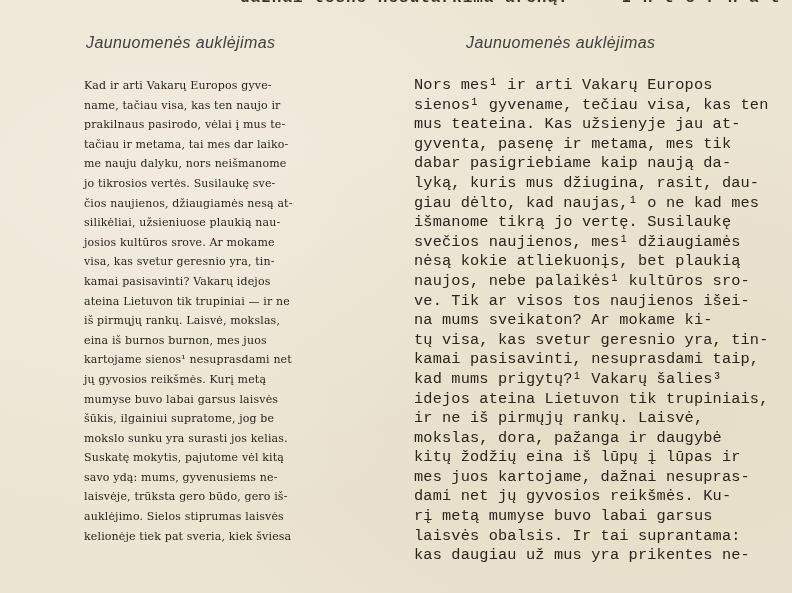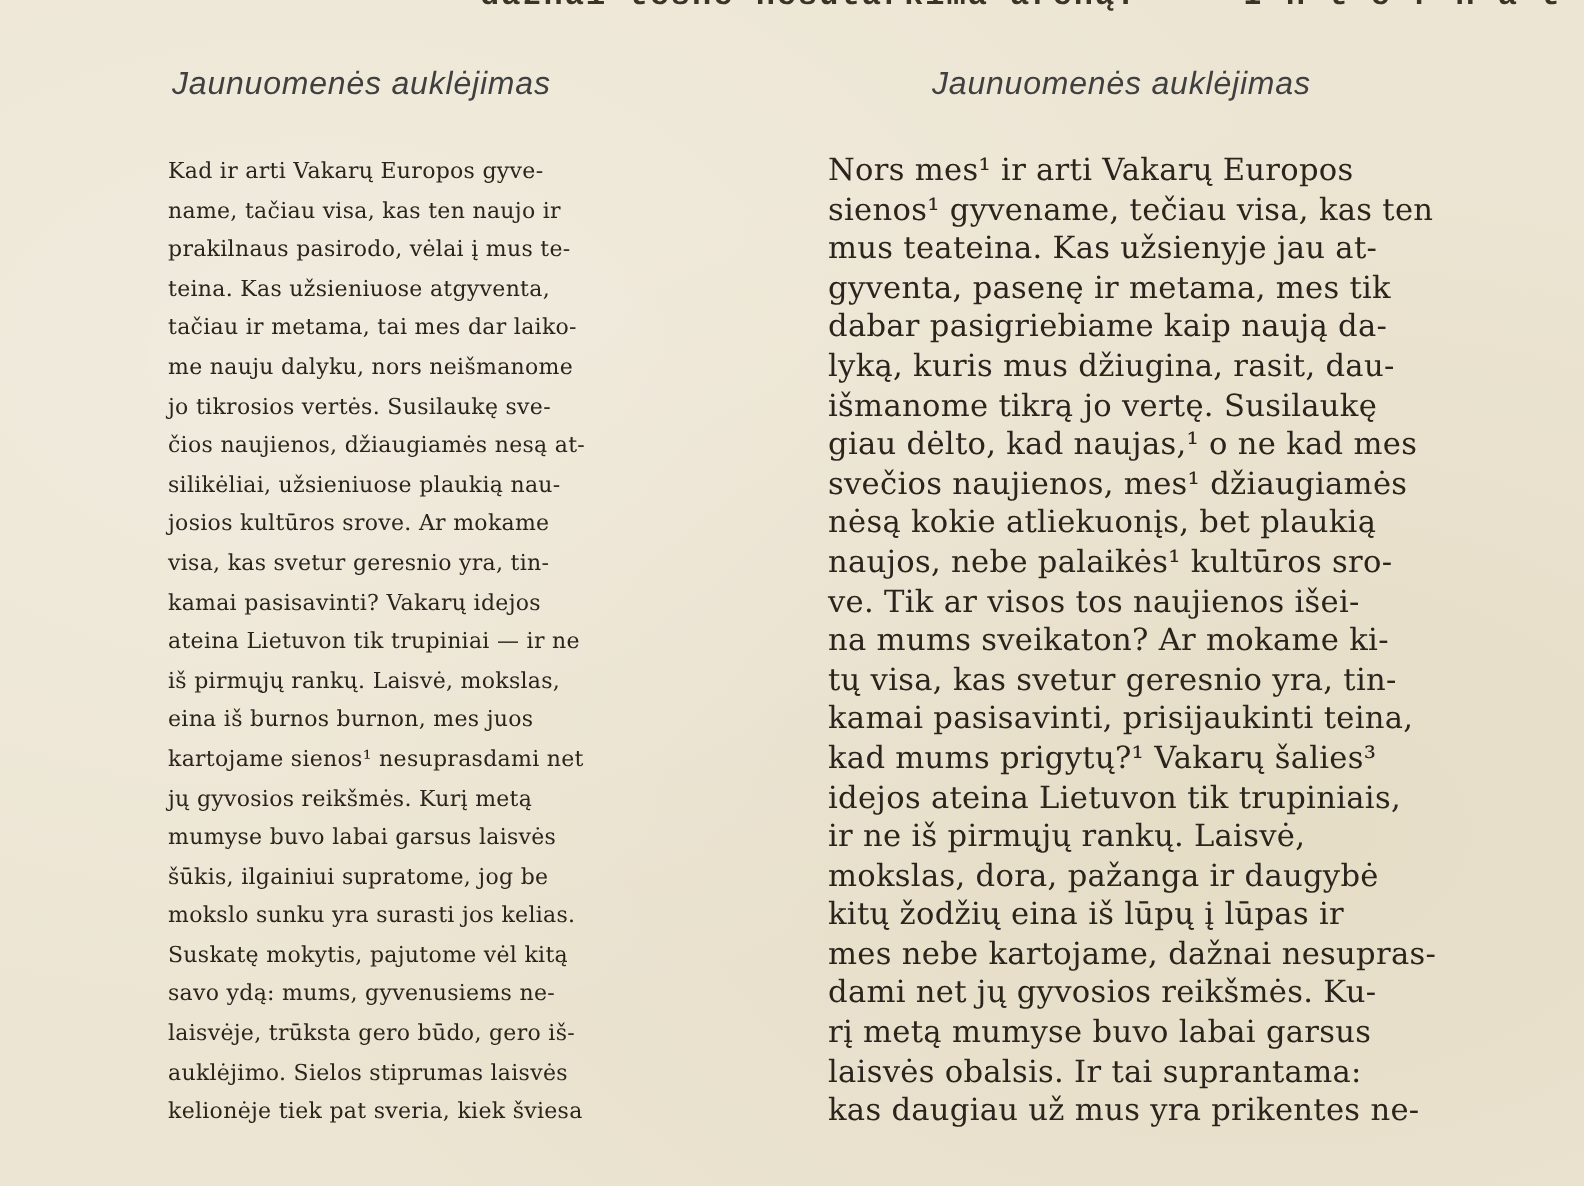--- a/index.html
+++ b/index.html
@@ -28,34 +28,33 @@
     white-space: nowrap;
   }
   .col.left .heading { left: 2px; }
   .col.right .heading { left: 52px; }
   .lines { position: absolute; top: 76px; left: 0; }
   .line {
     height: 19.6px; line-height: 19.6px;
     font-size: 11px; white-space: nowrap;
     letter-spacing: 0.15px;
   }
-  .col.right .line { font-size: 15.3px; }
+  .col.right .line { font-size: 15.3px; font-family: Liberation Mono, monospace; }
 </style>
 </head>
 <body>
 
 <div class="topcut">daznai tesne nesutarkima areną.     I n t e r n a t</div>
 
 <div class="col left">
   <div class="heading">Jaunuomenės auklėjimas</div>
   <div class="lines">
     <div class="line">    Kad ir arti Vakarų Europos gyve-</div>
     <div class="line">name, tačiau visa, kas ten naujo ir</div>
     <div class="line">prakilnaus pasirodo, vėlai į mus te-</div>
-    <div class="line">teina.   Kas užsieniuose atgyventa,</div>
     <div class="line">tačiau ir metama, tai mes dar laiko-</div>
     <div class="line">me nauju dalyku, nors neišmanome</div>
     <div class="line">jo tikrosios vertės.  Susilaukę sve-</div>
     <div class="line">čios naujienos, džiaugiamės nesą at-</div>
     <div class="line">silikėliai, užsieniuose plaukią nau-</div>
     <div class="line">josios kultūros srove.  Ar mokame</div>
     <div class="line">visa, kas svetur geresnio yra, tin-</div>
     <div class="line">kamai  pasisavinti?  Vakarų  idejos</div>
     <div class="line">ateina Lietuvon tik trupiniai — ir ne</div>
     <div class="line">iš pirmųjų rankų.  Laisvė, mokslas,</div>
@@ -75,33 +74,33 @@
 
 <div class="col right">
   <div class="heading">Jaunuomenės  auklėjimas</div>
   <div class="lines">
     <div class="line">    Nors mes¹ ir arti Vakarų Europos</div>
     <div class="line">sienos¹ gyvename, tečiau visa, kas ten</div>
     <div class="line">mus teateina.  Kas užsienyje jau at-</div>
     <div class="line">gyventa, pasenę ir metama, mes tik</div>
     <div class="line">dabar pasigriebiame kaip naują da-</div>
     <div class="line">lyką, kuris mus džiugina, rasit, dau-</div>
+    <div class="line">giau dėlto, kad naujas,¹ o ne kad mes</div>
     <div class="line">išmanome tikrą jo vertę. Susilaukę</div>
-    <div class="line">giau dėlto, kad naujas,¹ o ne kad mes</div>
     <div class="line">svečios naujienos, mes¹ džiaugiamės</div>
     <div class="line">nėsą kokie atliekuonįs,  bet plaukią</div>
     <div class="line">naujos, nebe palaikės¹ kultūros sro-</div>
     <div class="line">ve.  Tik ar visos tos naujienos išei-</div>
     <div class="line">na mums sveikaton?  Ar mokame ki-</div>
     <div class="line">tų visa, kas svetur geresnio yra, tin-</div>
-    <div class="line">kamai pasisavinti, prisijaukinti teina,</div>
+    <div class="line">kamai pasisavinti, nesuprasdami taip,</div>
     <div class="line">kad mums prigytų?¹  Vakarų šalies³</div>
     <div class="line">idejos ateina Lietuvon tik trupiniais,</div>
     <div class="line">ir  ne  iš  pirmųjų  rankų.  Laisvė,</div>
     <div class="line">mokslas, dora, pažanga ir daugybė</div>
     <div class="line">kitų žodžių eina iš  lūpų į lūpas ir</div>
-    <div class="line">mes nebe kartojame, dažnai nesupras-</div>
+    <div class="line">mes juos kartojame, dažnai nesupras-</div>
     <div class="line">dami net jų gyvosios reikšmės. Ku-</div>
     <div class="line">rį metą mumyse buvo labai garsus</div>
     <div class="line">laisvės obalsis.  Ir tai suprantama:</div>
     <div class="line">kas daugiau už mus yra prikentes ne-</div>
   </div>
 </div>
 
 </body></html>

